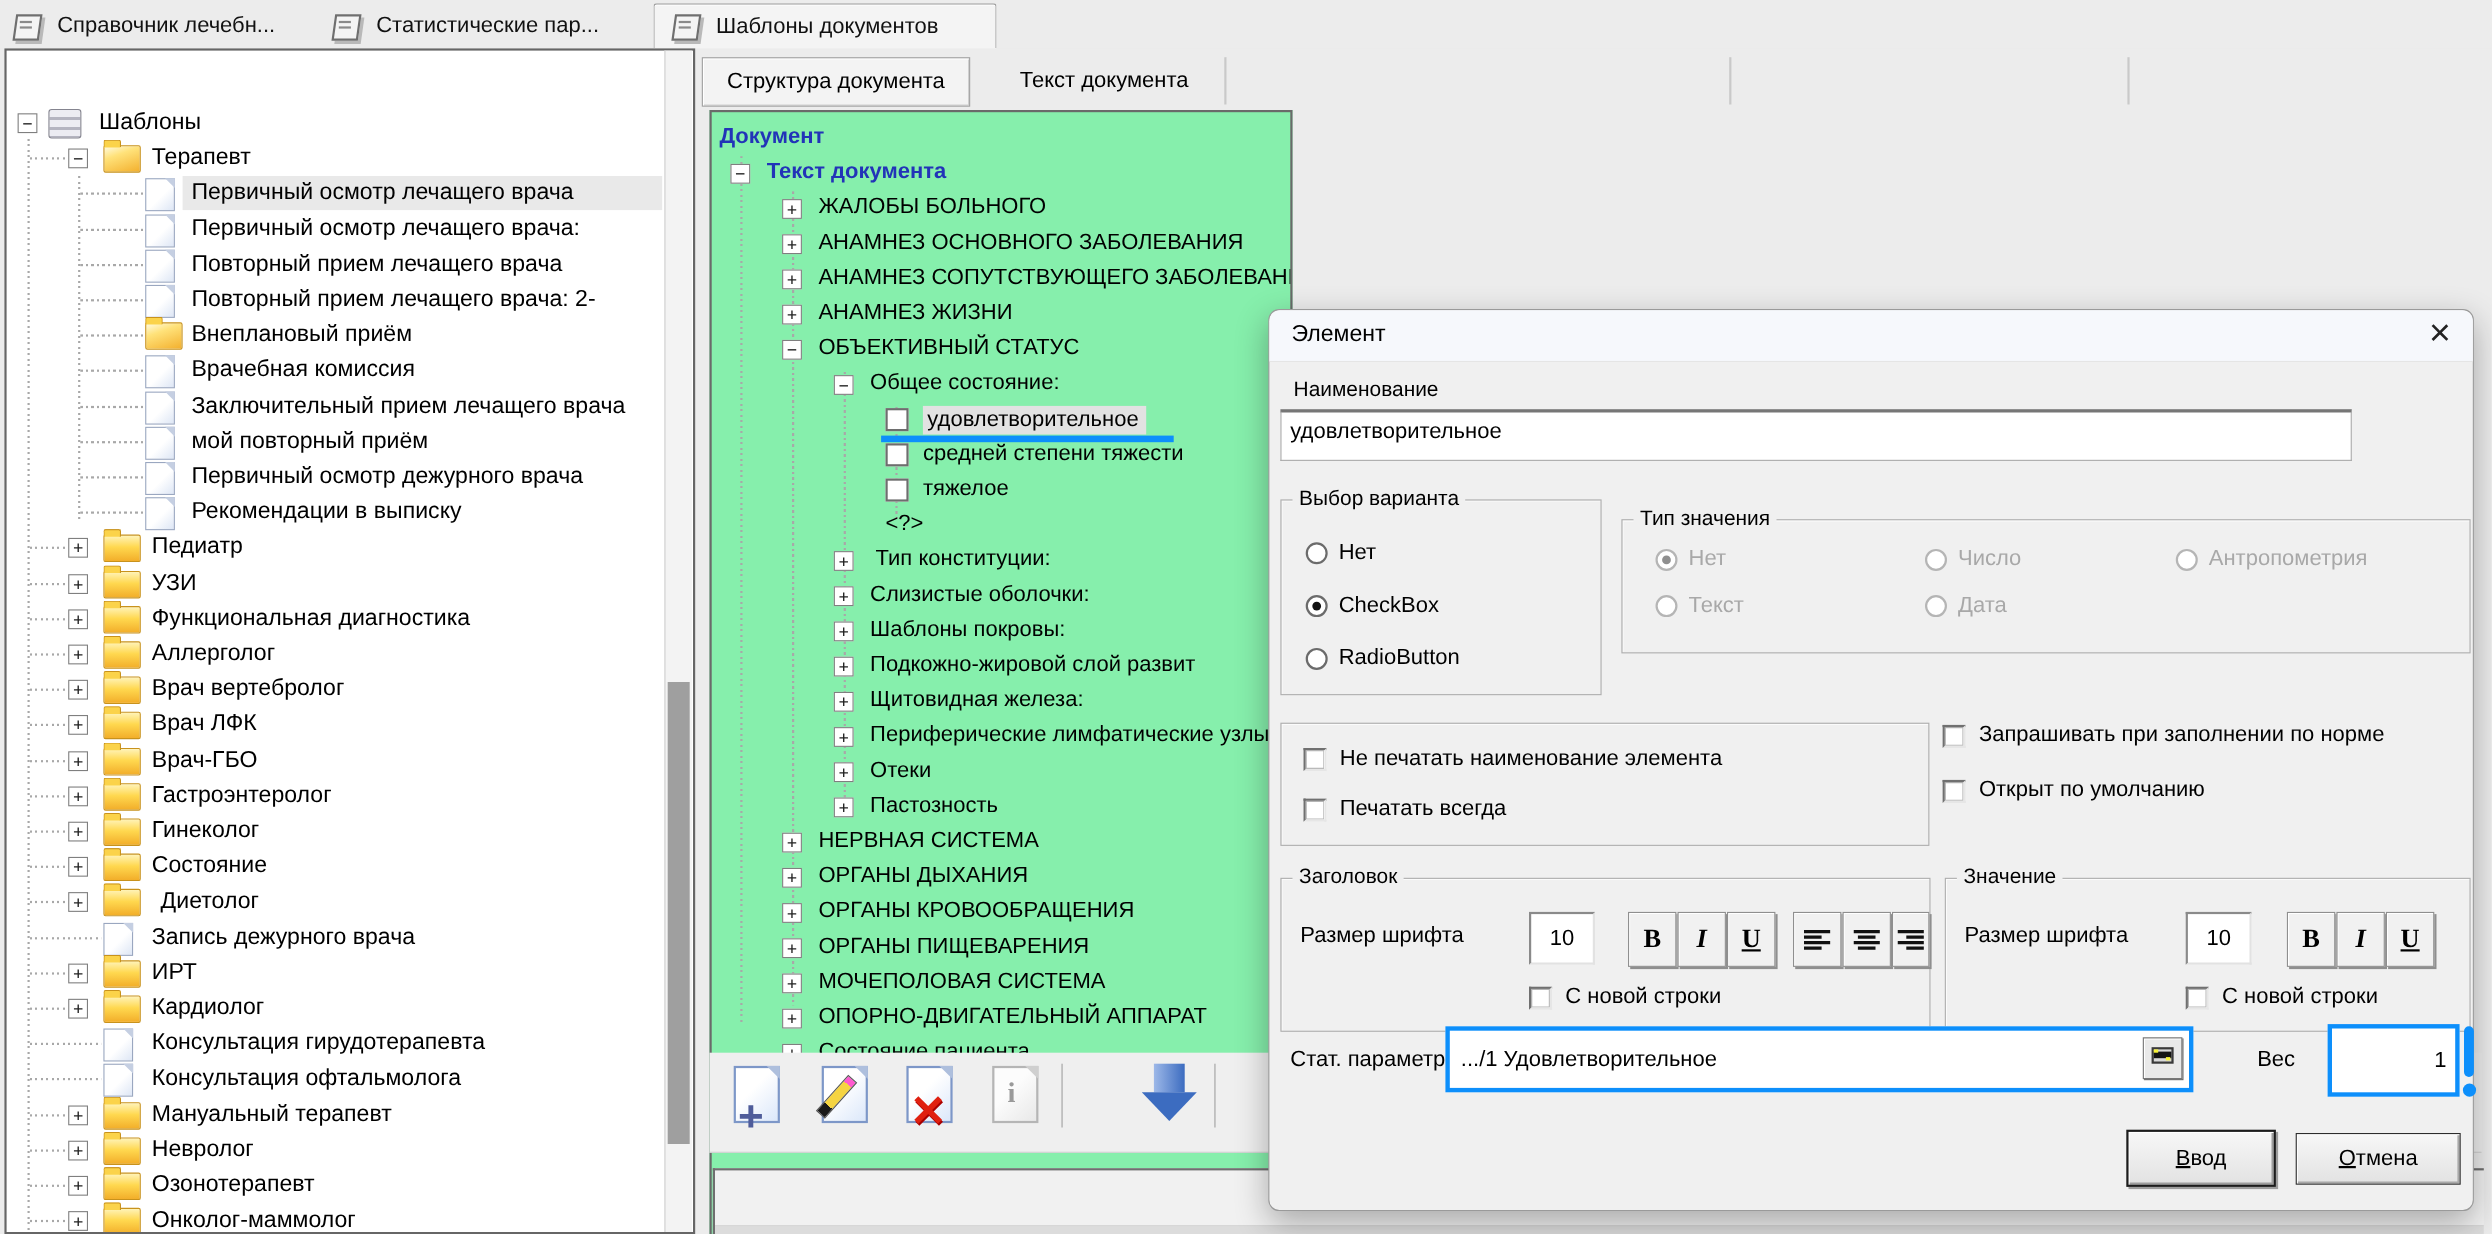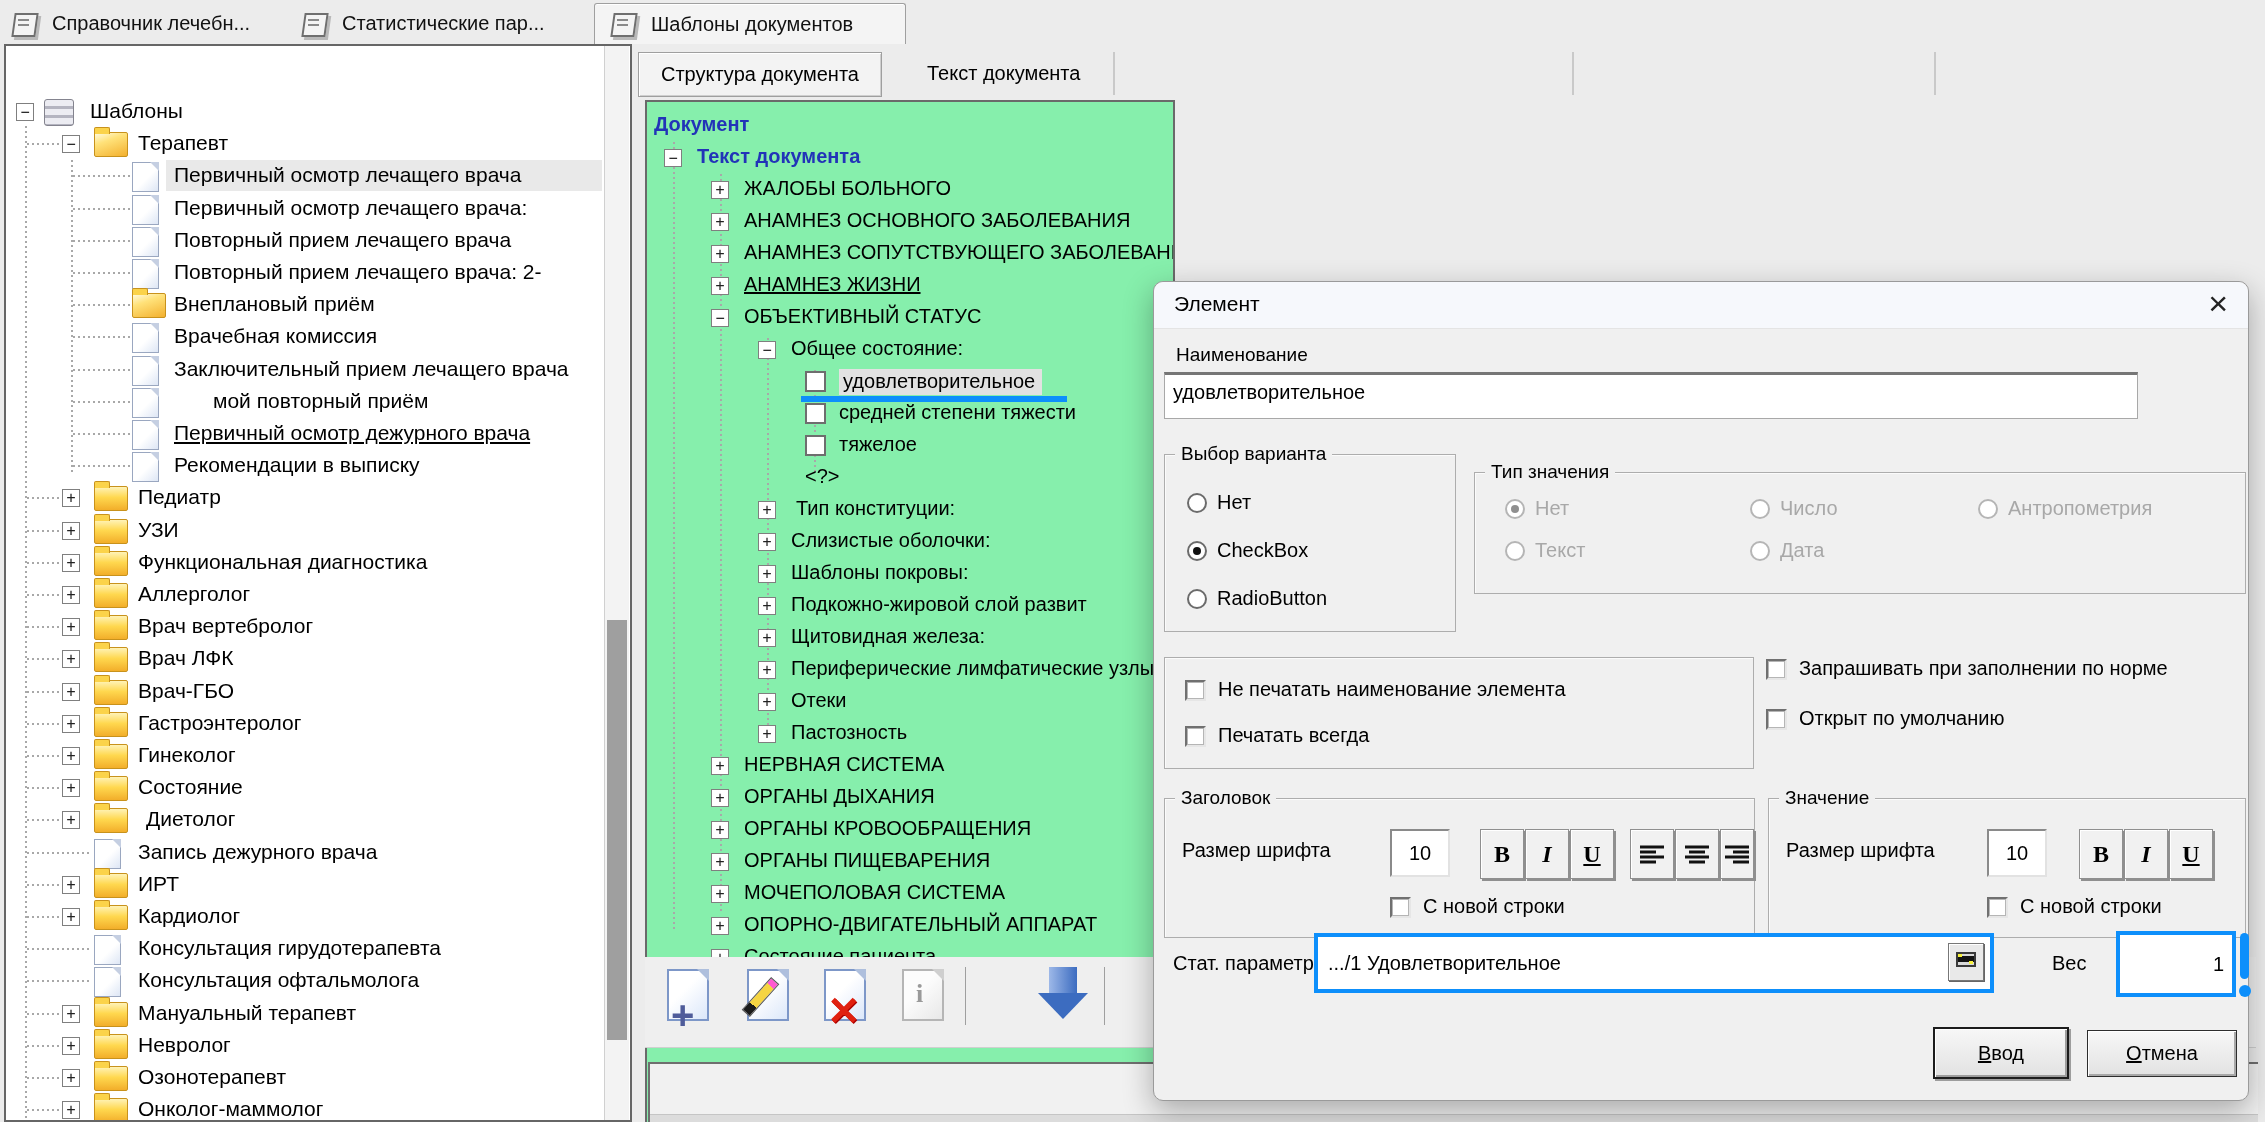--- a/index.html
+++ b/index.html
@@ -206,26 +206,26 @@
         <span class="lbl" style="left: 168px;">Врачебная комиссия</span>
       </div>
       <div class="trow" style="top: 308px;">
         <div class="hstub" style="left: 67px; top: 15px; width: 57px;"></div>
         <div class="ic-doc" style="left: 126px;"></div>
         <span class="lbl" style="left: 168px;">Заключительный прием лечащего врача</span>
       </div>
       <div class="trow" style="top: 340px;">
         <div class="hstub" style="left: 67px; top: 15px; width: 57px;"></div>
         <div class="ic-doc" style="left: 126px;"></div>
-        <span class="lbl" style="left: 168px; margin-left: 39px;">мой повторный приём</span>
+        <span class="lbl" style="left: 168px;">мой повторный приём</span>
       </div>
       <div class="trow" style="top: 372px;">
         <div class="hstub" style="left: 67px; top: 15px; width: 57px;"></div>
         <div class="ic-doc" style="left: 126px;"></div>
-        <span class="lbl" style="left: 168px; text-decoration: underline;">Первичный осмотр дежурного врача</span>
+        <span class="lbl" style="left: 168px;">Первичный осмотр дежурного врача</span>
       </div>
       <div class="trow" style="top: 404px;">
         <div class="hstub" style="left: 67px; top: 15px; width: 57px;"></div>
         <div class="ic-doc" style="left: 126px;"></div>
         <span class="lbl" style="left: 168px;">Рекомендации в выписку</span>
       </div>
       <div class="trow" style="top: 436px;">
         <div class="hstub" style="left: 21px; top: 15px; width: 35px;"></div>
         <div class="exp" style="left: 56px;">+</div>
         <div class="ic-folder" style="left: 88px;"></div>
@@ -378,21 +378,21 @@
       <div class="trow mrow" style="top: 204px; left: 0px; width: 1175px;">
         <div class="exp" style="left: 709px;">+</div>
         <span class="lbl" style="left: 742px;">АНАМНЕЗ ОСНОВНОГО ЗАБОЛЕВАНИЯ</span>
       </div>
       <div class="trow mrow" style="top: 236px; left: 0px; width: 1175px;">
         <div class="exp" style="left: 709px;">+</div>
         <span class="lbl" style="left: 742px;">АНАМНЕЗ СОПУТСТВУЮЩЕГО ЗАБОЛЕВАНИЯ</span>
       </div>
       <div class="trow mrow" style="top: 268px; left: 0px; width: 1175px;">
         <div class="exp" style="left: 709px;">+</div>
-        <span class="lbl" style="left: 742px; text-decoration: underline;">АНАМНЕЗ ЖИЗНИ</span>
+        <span class="lbl" style="left: 742px;">АНАМНЕЗ ЖИЗНИ</span>
       </div>
       <div class="trow mrow" style="top: 300px; left: 0px; width: 1175px;">
         <div class="exp" style="left: 709px;">−</div>
         <span class="lbl" style="left: 742px;">ОБЪЕКТИВНЫЙ СТАТУС</span>
       </div>
       <div class="trow mrow" style="top: 332px; left: 0px; width: 1175px;">
         <div class="exp" style="left: 756px;">−</div>
         <span class="lbl" style="left: 789px;">Общее состояние:</span>
       </div>
       <div class="trow mrow" style="top: 364px; left: 0px; width: 1175px;">

